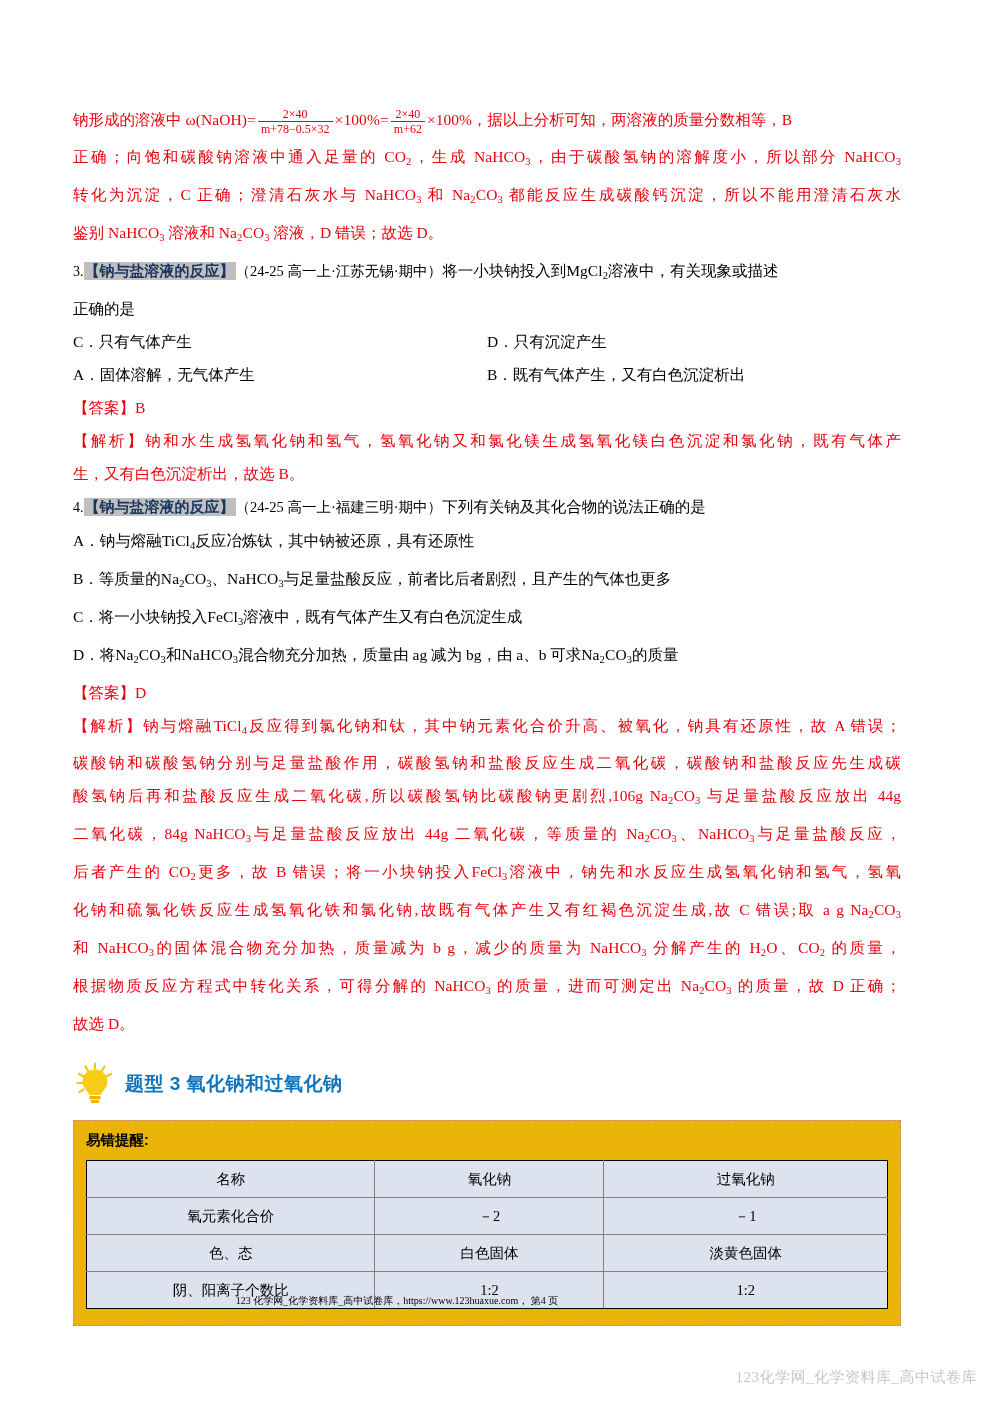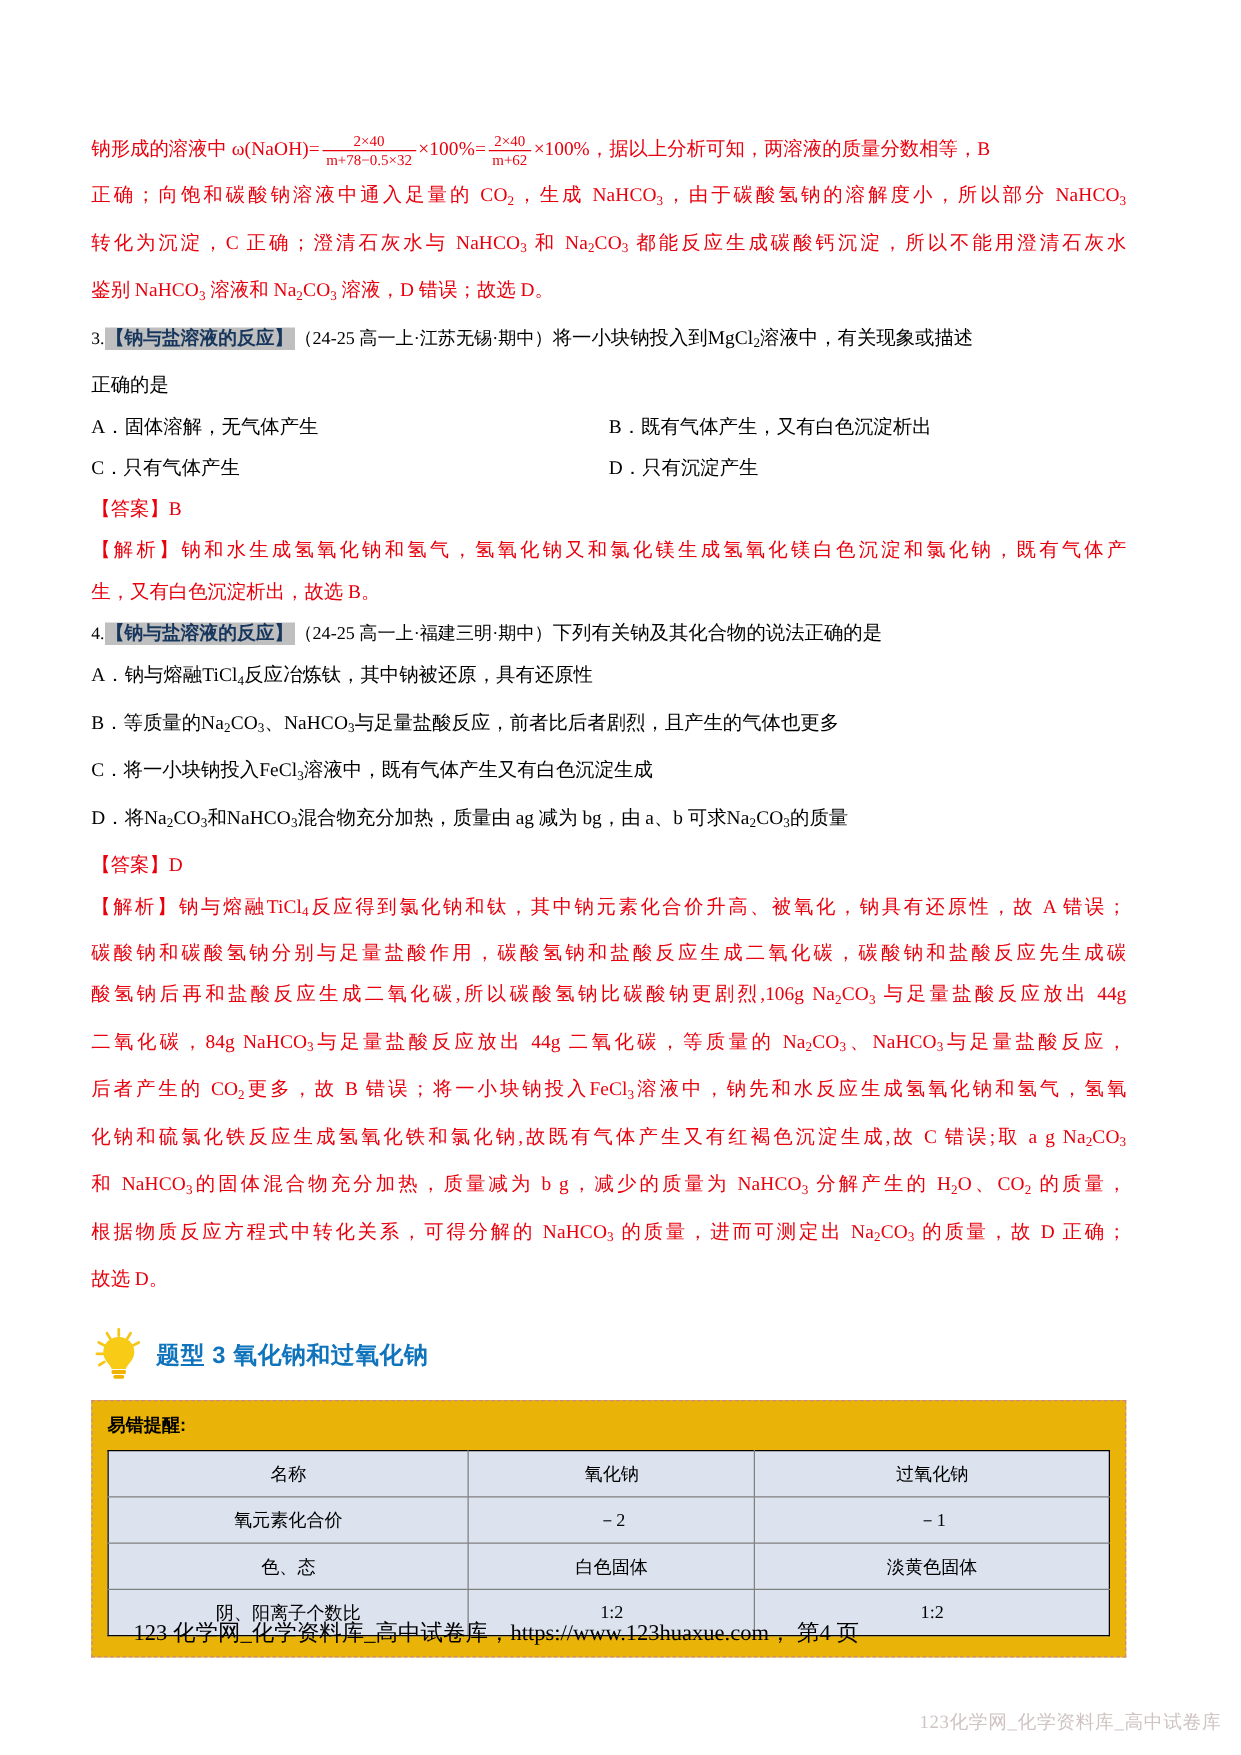--- a/index.html
+++ b/index.html
@@ -142,21 +142,21 @@
   table.info tr:last-child td { border-bottom: 1.4px solid #000; }
   table.info td.vsep { border-left: 1.2px solid #000; }
 
   
   .footer {
     position: absolute;
     left: 0;
     top: 1294px;
     width: 794px;
     text-align: center;
-    font-size: 18px;
+    font-size: 10px;
     color: #000;
     font-family: "Liberation Serif", serif;
   }
   .watermark {
     position: absolute;
     right: 16px;
     top: 1368px;
     font-size: 15px;
     color: #cfc3c3;
     font-family: "Liberation Serif", serif;
@@ -185,32 +185,32 @@
       鉴别 <span class="fml">NaHCO<sub>3</sub></span> 溶液和 <span class="fml">Na<sub>2</sub>CO<sub>3</sub></span> 溶液，D 错误；故选 D。
     </div>
 
     <div class="q-head">
       <span class="q-num">3.</span><span class="tag">【钠与盐溶液的反应】</span><span class="meta">（24-25 高一上·江苏无锡·期中）</span><span>将一小块钠投入到<span class="fml">MgCl<sub>2</sub></span>溶液中，有关现象或描述</span>
     </div>
     <div class="q-head">正确的是</div>
 
     <div class="opt-row">
       <div class="opt">
+        <span>C．</span><span>只有气体产生</span>
+      </div>
+      <div class="opt">
+        <span>D．</span><span>只有沉淀产生</span>
+      </div>
+    </div>
+    <div class="opt-row">
+      <div class="opt">
         <span>A．</span><span>固体溶解，无气体产生</span>
       </div>
       <div class="opt">
         <span>B．</span><span>既有气体产生，又有白色沉淀析出</span>
-      </div>
-    </div>
-    <div class="opt-row">
-      <div class="opt">
-        <span>C．</span><span>只有气体产生</span>
-      </div>
-      <div class="opt">
-        <span>D．</span><span>只有沉淀产生</span>
       </div>
     </div>
 
     <div class="line red">
       <span>【答案】</span><span class="fml">B</span>
     </div>
     <div class="line red just">
       <span>【解析】</span><span>钠和水生成氢氧化钠和氢气，氢氧化钠又和氯化镁生成氢氧化镁白色沉淀和氯化钠，既有气体产</span>
     </div>
     <div class="line red nojust">生，又有白色沉淀析出，故选 B。</div>

